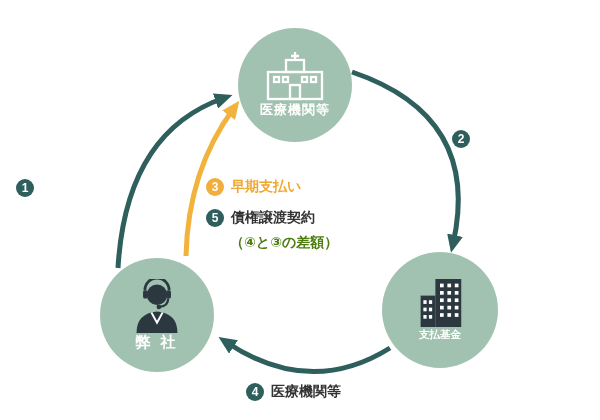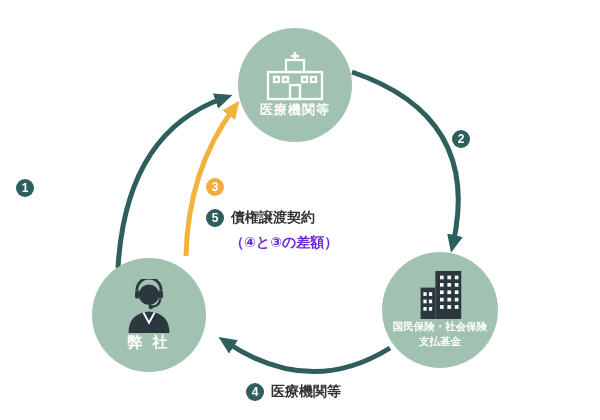--- a/index.html
+++ b/index.html
@@ -6,42 +6,42 @@
   body{
     width:600px;height:420px;background:#ffffff;position:relative;overflow:hidden;
     font-family:"Liberation Sans","DejaVu Sans",sans-serif;
   }
   .arrows{position:absolute;left:0;top:0;width:600px;height:420px;pointer-events:none;}
   .node{
     position:absolute;border-radius:50%;background:#a2c2b1;
     display:flex;flex-direction:column;align-items:center;justify-content:center;
   }
   .node-medical{left:238px;top:28px;width:114px;height:114px;}
-  .node-company{left:92px;top:258px;width:114px;height:114px;}
+  .node-company{left:100px;top:258px;width:114px;height:114px;}
   .node-insurance{left:382px;top:252px;width:116px;height:116px;}
   .node-label{color:#ffffff;font-weight:bold;font-size:13px;letter-spacing:1px;text-align:center;}
   .node-company .node-label{font-size:15px;letter-spacing:3px;}
   .node-insurance .node-label{font-size:10.5px;line-height:1.4;letter-spacing:0;}
   .icon{display:flex;align-items:center;justify-content:center;}
   .step{
     position:absolute;display:flex;align-items:center;gap:7px;
     font-size:14px;font-weight:bold;color:#333333;white-space:nowrap;
   }
   .badge{
     width:18px;height:18px;border-radius:50%;background:#2e5f5c;color:#ffffff;
     font-size:12px;font-weight:bold;display:flex;align-items:center;justify-content:center;
     flex:0 0 18px;line-height:1;
   }
   .badge.orange{background:#f2ad3c;}
   .step-1{left:16px;top:179px;}
   .step-2{left:452px;top:130px;}
   .step-3{left:206px;top:178px;}
   .step-3 .step-text{color:#f0a62e;}
   .step-5{left:206px;top:209px;}
-  .step-5-sub{left:230px;top:234px;position:absolute;font-size:14px;font-weight:bold;color:#6d28d9;white-space:nowrap;}
+  .step-5-sub{left:230px;top:234px;position:absolute;font-size:14px;font-weight:bold;color:#4d7c0f;white-space:nowrap;}
   .step-4{left:246px;top:383px;}
 </style>
 </head>
 <body>
 
 <svg class="arrows" viewBox="0 0 600 420">
   <defs>
     <marker id="mTeal" markerUnits="userSpaceOnUse" markerWidth="18" markerHeight="16" refX="9" refY="8" orient="auto">
       <path d="M0,0 L18,8 L0,16 Z" fill="#2e5f5c"></path>
     </marker>
@@ -117,35 +117,35 @@
         <rect x="5" y="23" width="3.5" height="4"></rect>
           <rect x="11" y="23" width="3.5" height="4"></rect>
         <rect x="5" y="31" width="3.5" height="4"></rect>
           <rect x="11" y="31" width="3.5" height="4"></rect>
         <rect x="5" y="39" width="3.5" height="4"></rect>
           <rect x="11" y="39" width="3.5" height="4"></rect>
       </g>
     </svg>
   </span>
   <div class="node-label">
-    <div>国民保険・社会保険</div>
     <div>支払基金</div>
   </div>
 </div>
 
 <div class="step step-1">
   <span class="badge">1</span>
 </div>
 
 <div class="step step-2">
   <span class="badge">2</span>
 </div>
 
 <div class="step step-3">
   <span class="badge orange">3</span>
+  <span class="step-text">早期支払い</span>
 </div>
 
 <div class="step step-5">
   <span class="badge">5</span>
   <span class="step-text">債権譲渡契約</span>
 </div>
 <div class="step-5-sub">（④と③の差額）</div>
 
 <div class="step step-4">
   <span class="badge">4</span>

